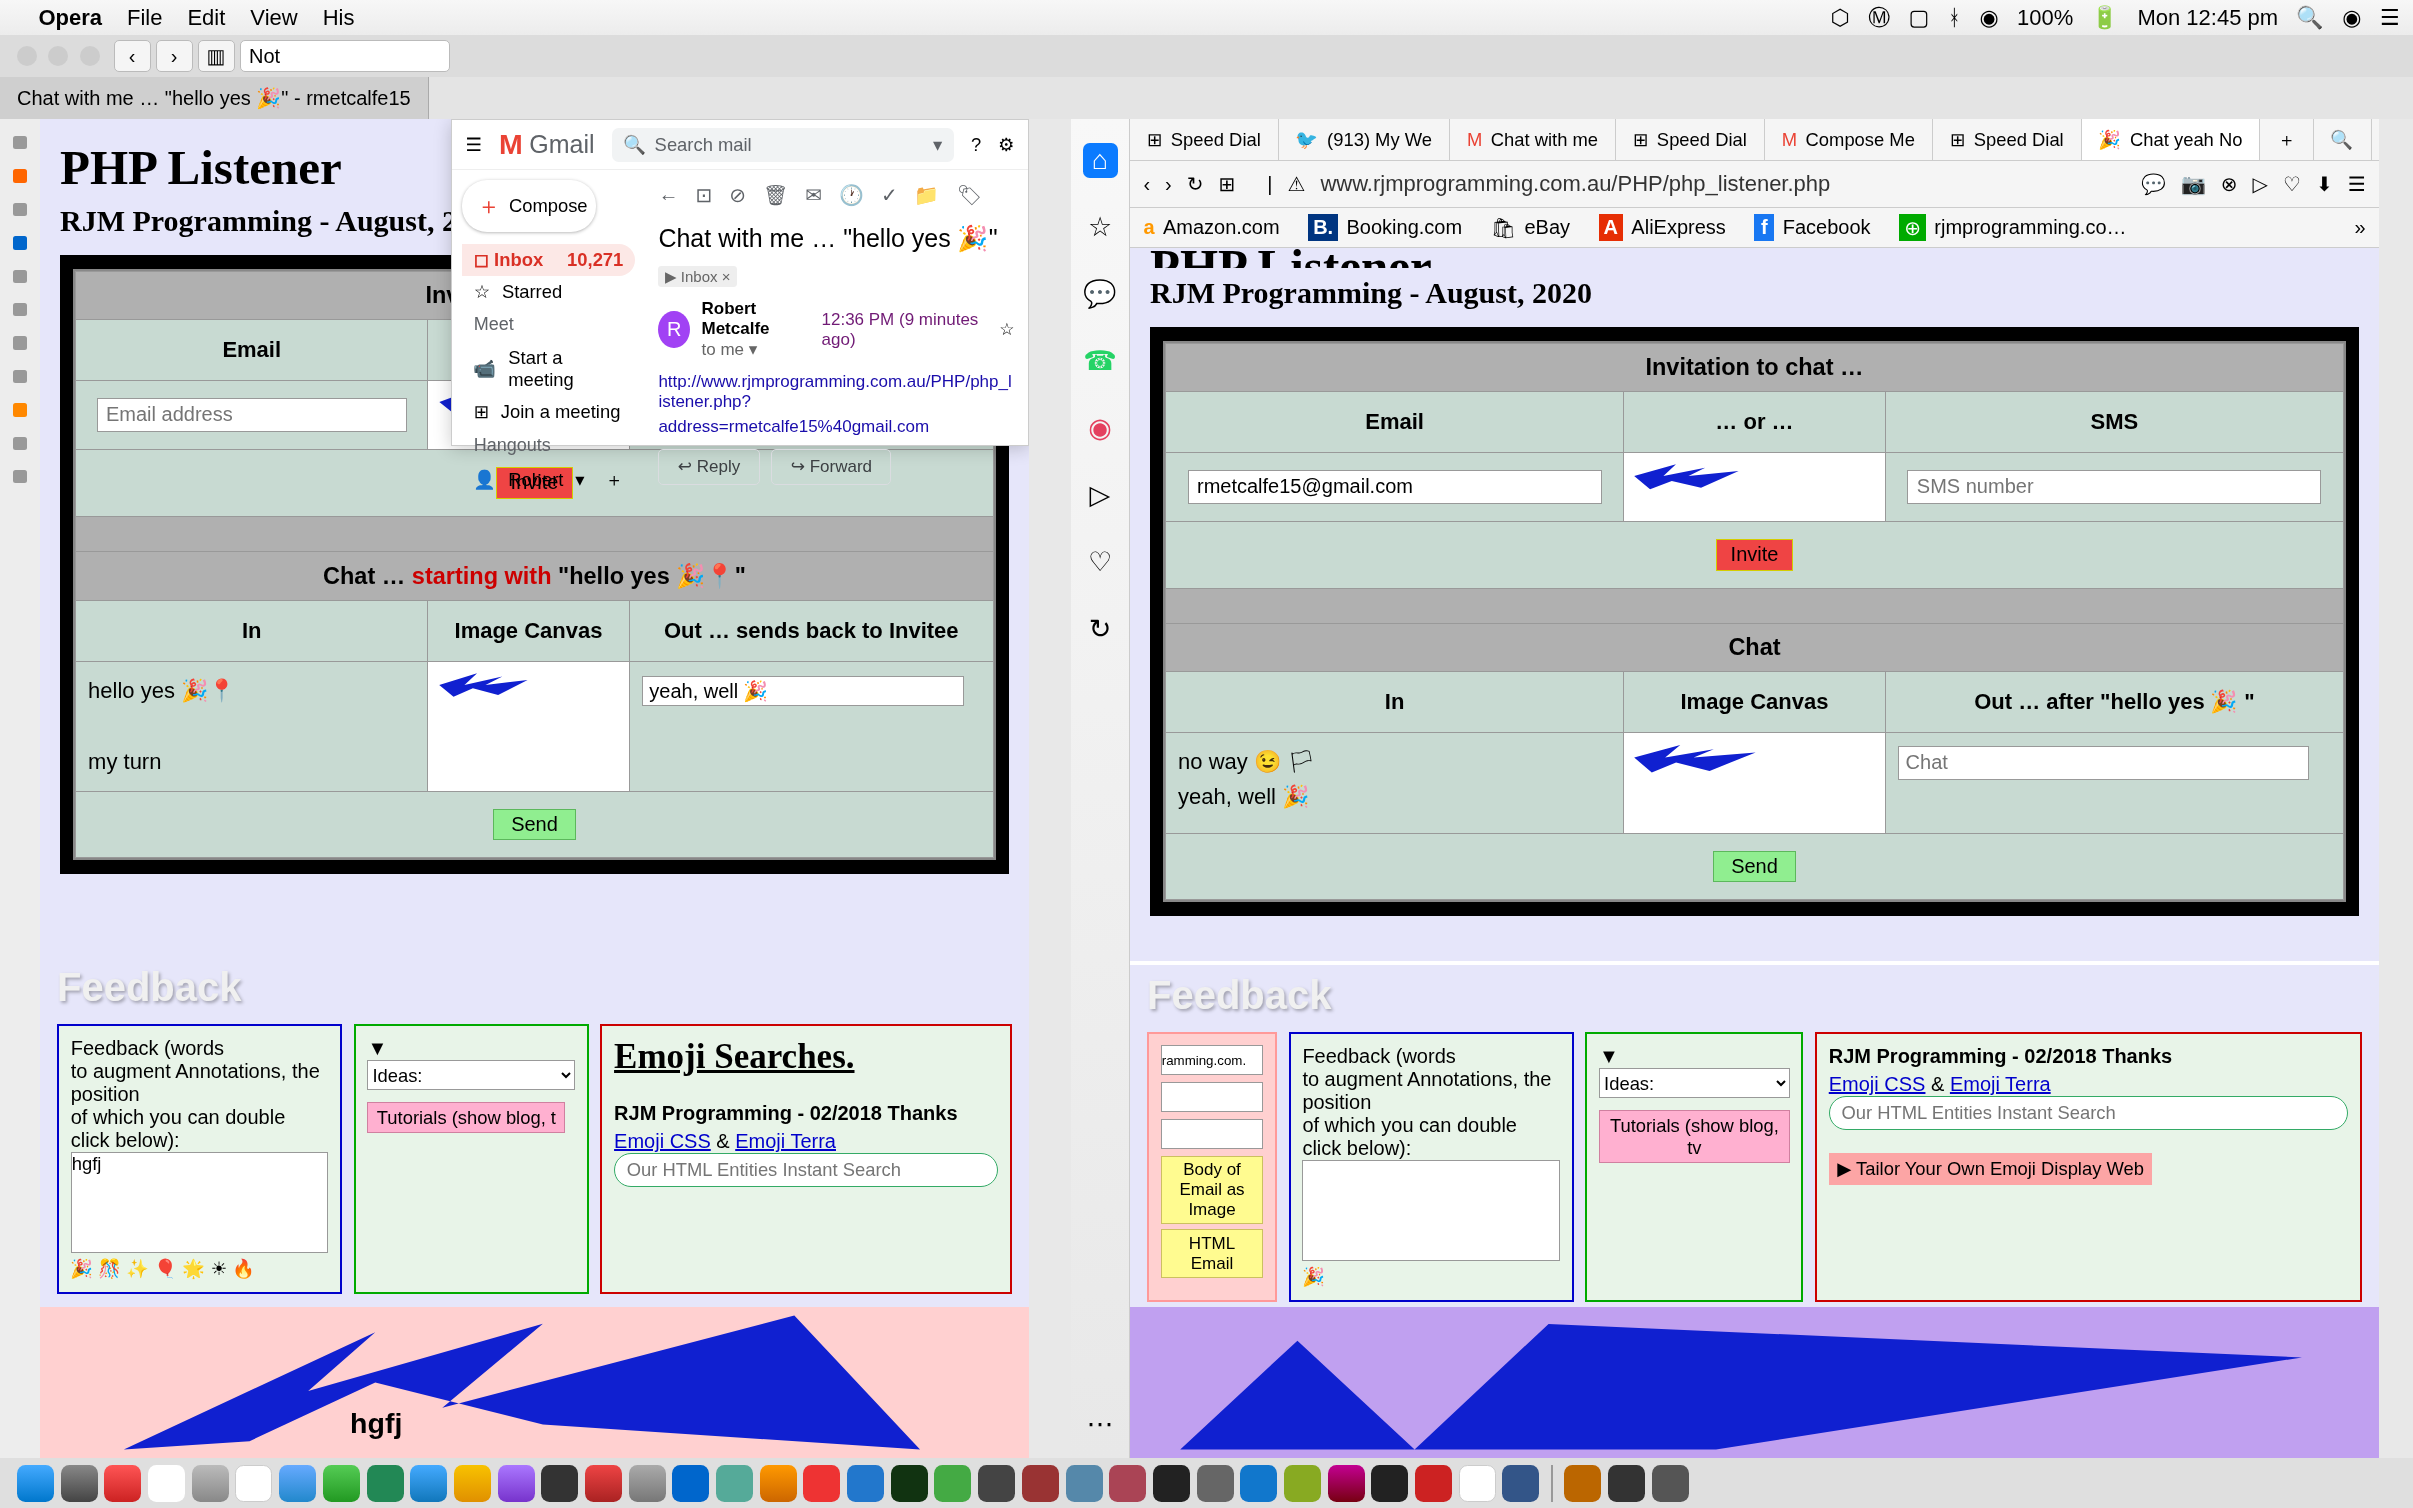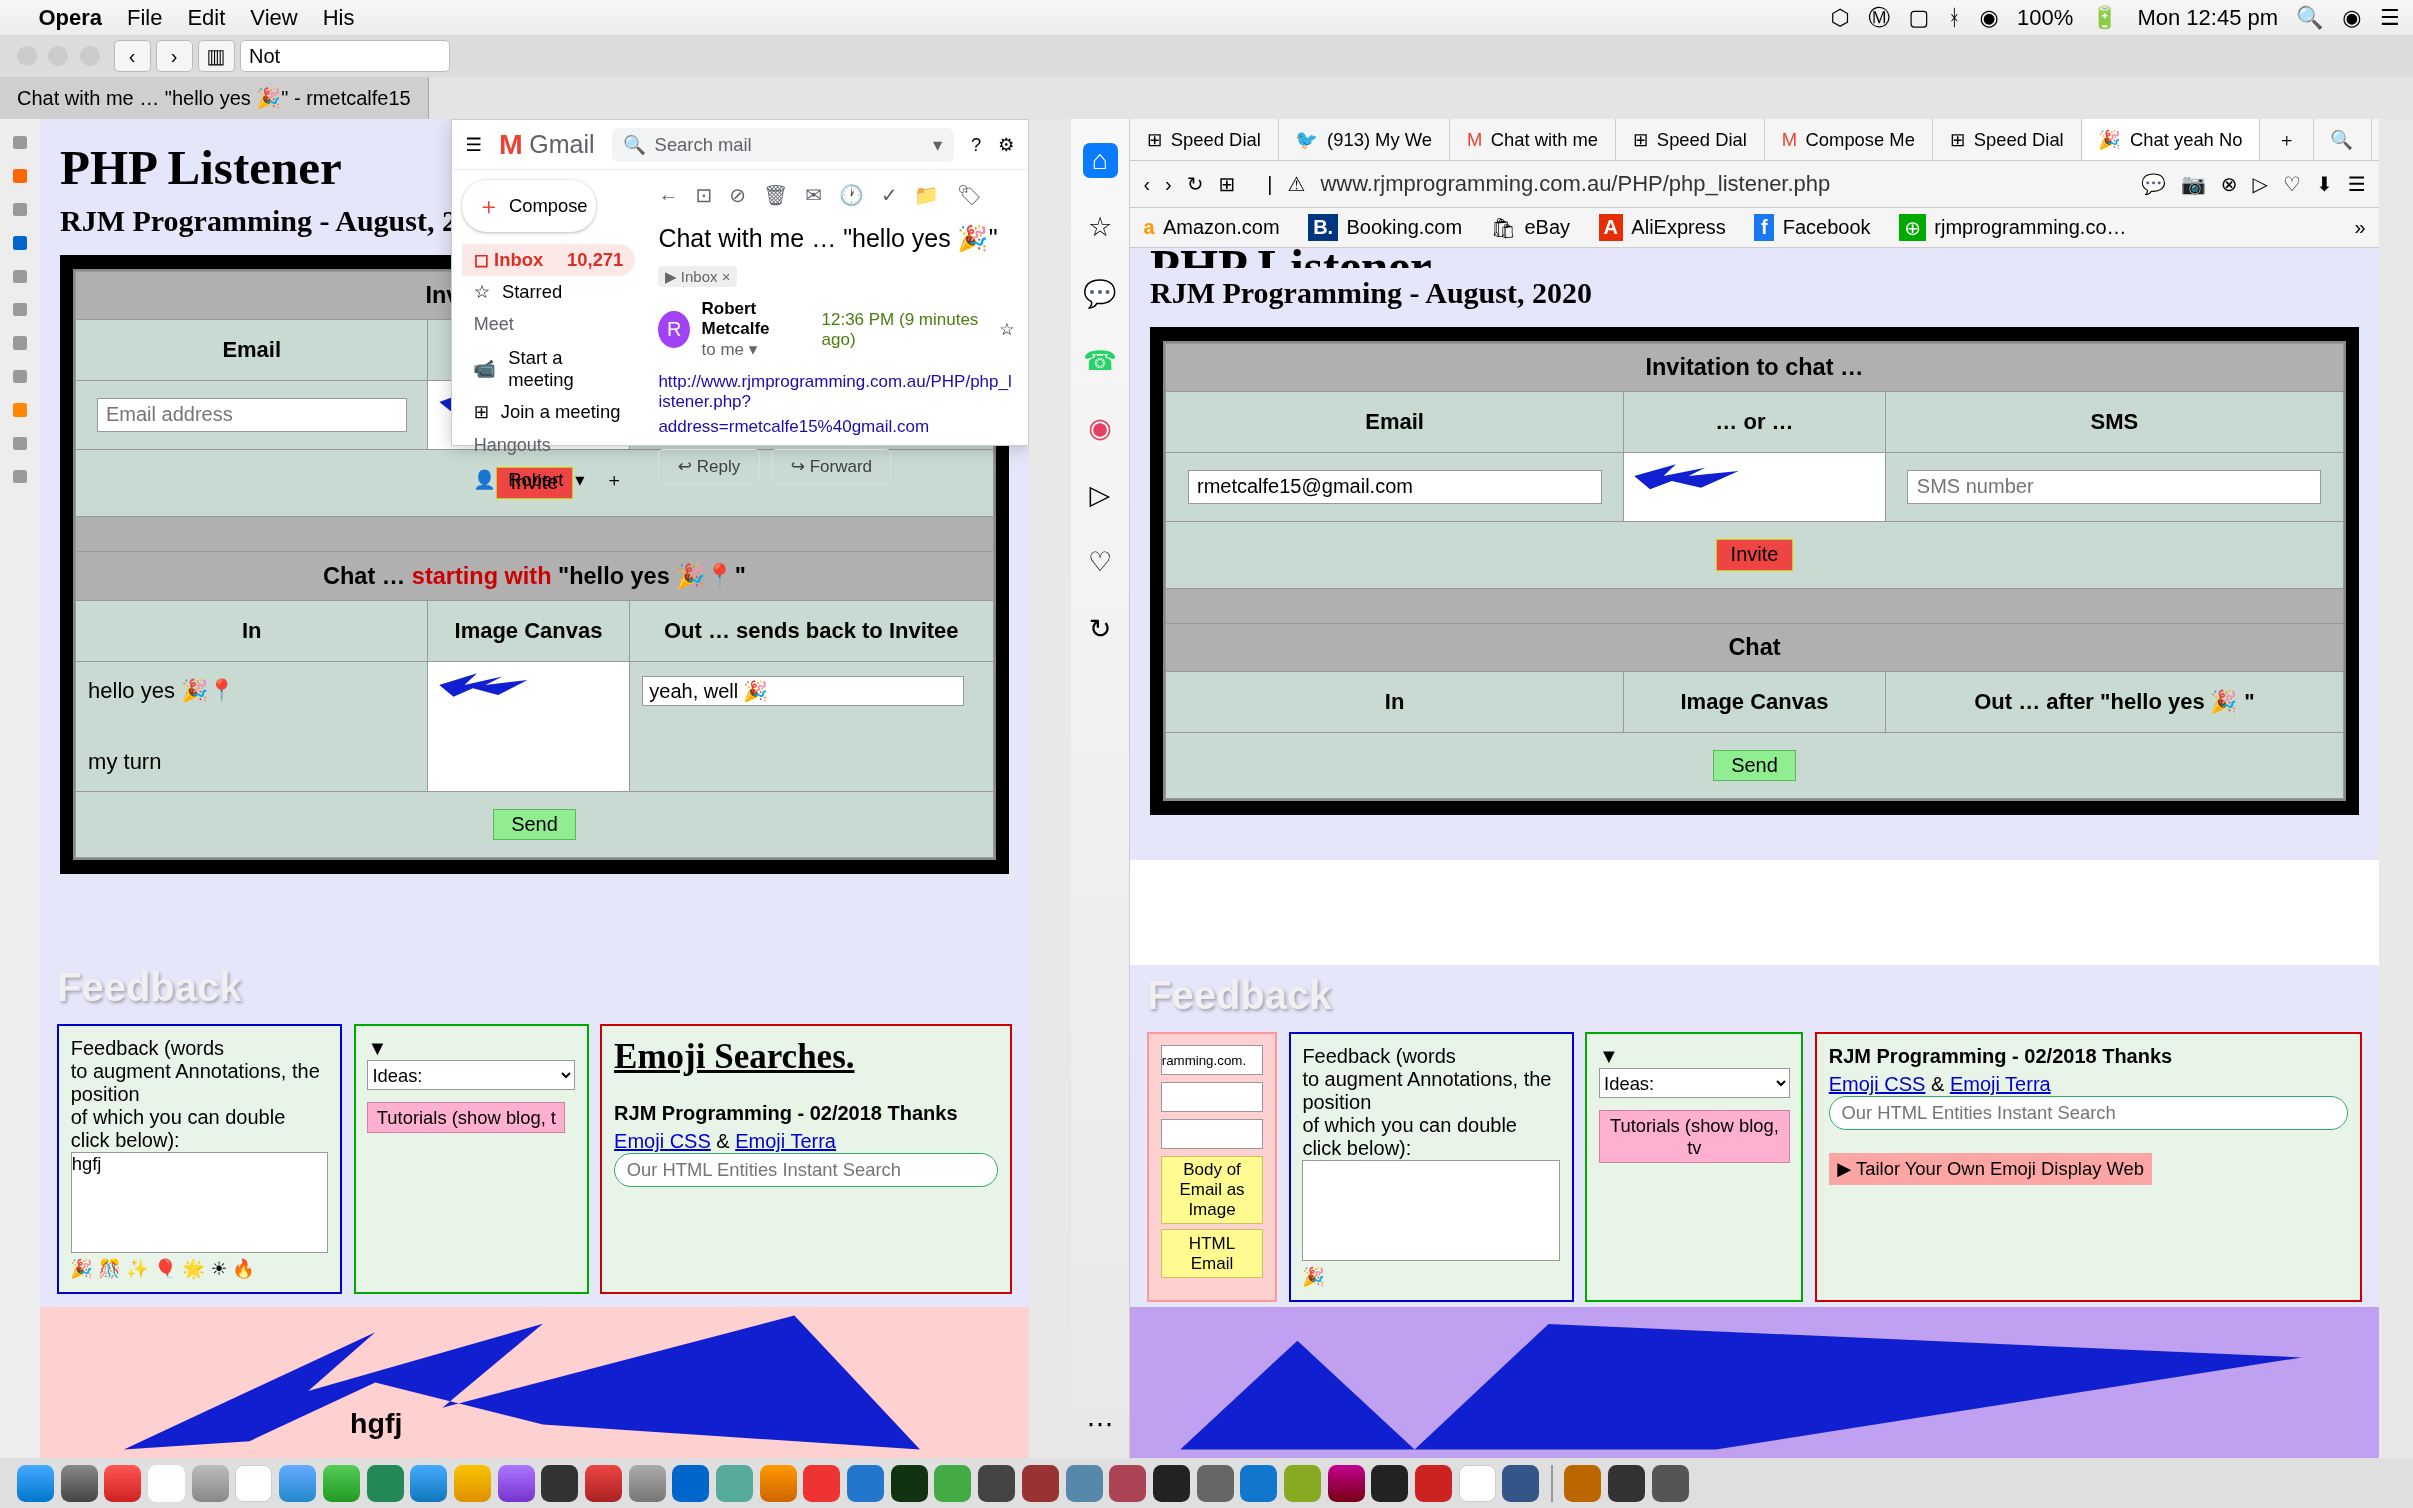--- a/index.html
+++ b/index.html
@@ -319,21 +319,21 @@
           <span>🏷</span>
         </div>
         <div class="gmail-subject">Chat with me … "hello yes 🎉"</div>
         <span class="gmail-label">▶ <span>Inbox ×</span></span>
         <div class="gmail-sender">
           <div class="avatar">R</div>
           <div>
             <div><b>Robert Metcalfe</b></div>
             <div style="color:#666">to me ▾</div>
           </div>
-          <div style="margin-left:auto;color:#4d7c0f">12:36 PM (9 minutes ago)</div>
+          <div style="margin-left:auto;color:#701a75">12:36 PM (9 minutes ago)</div>
           <span>☆</span>
         </div>
         <a class="gmail-link">http://www.rjmprogramming.com.au/PHP/php_listener.php?</a>
         <a class="gmail-link">address=rmetcalfe15%40gmail.com</a>
         <div class="gmail-actions">
           <div class="gmail-action-btn">↩ <span>Reply</span></div>
           <div class="gmail-action-btn">↪ <span>Forward</span></div>
         </div>
       </div>
     </div>
@@ -460,20 +460,34 @@
           <tr>
                 <td colspan="3" style="height:10px;background:#b0b0b0"></td>
               </tr>
           <tr>
                 <th class="header-row chat-header" colspan="3">Chat</th>
               </tr>
           <tr>
             <th>In</th>
             <th><span class="u">Image Canvas</span></th>
             <th><span>Out … </span><span class="red">after </span><span>"hello yes 🎉 "</span></th>
+          </tr>
+          <tr>
+            <td class="msg-cell">
+              <div>no way 😉 🏳</div>
+              <div>yeah, well 🎉</div>
+            </td>
+            <td class="canvas-cell">
+              <svg class="bird-svg" width="134" height="37" viewBox="0 0 160 44">
+                    <polygon points="5,22 60,7 42,22 100,12 76,22 150,16 95,38 55,28 26,40" fill="#1020d0"></polygon>
+                  </svg>
+            </td>
+            <td class="msg-cell">
+              <input type="text" style="width: 95%; height: 34px; border: 0.8px solid rgb(153, 153, 153); padding: 0px 6.7px;" placeholder="Chat">
+            </td>
           </tr>
           <tr>
                 <td colspan="3"><button class="send-btn">Send</button></td>
               </tr>
         </tbody>
           </table>
       </div>
     </div>
   </div>
 

